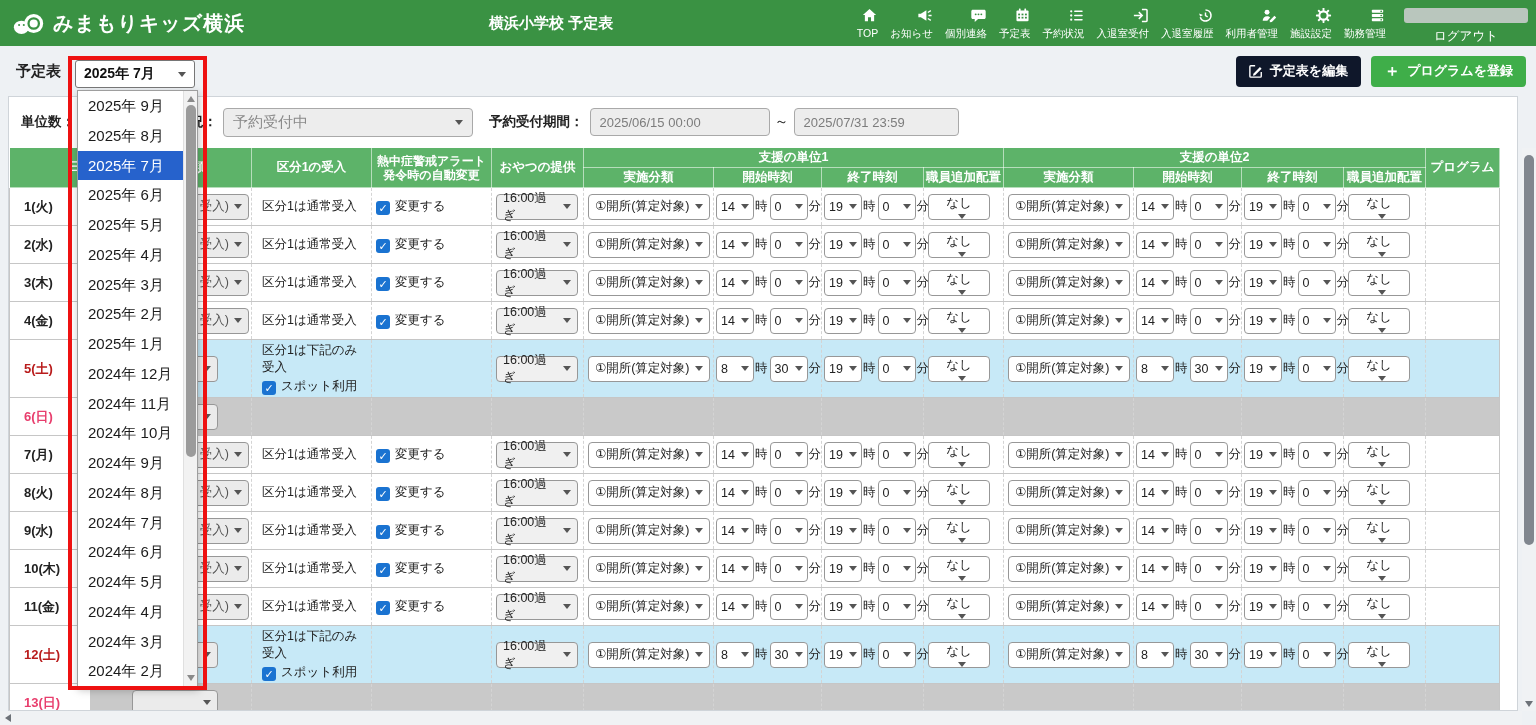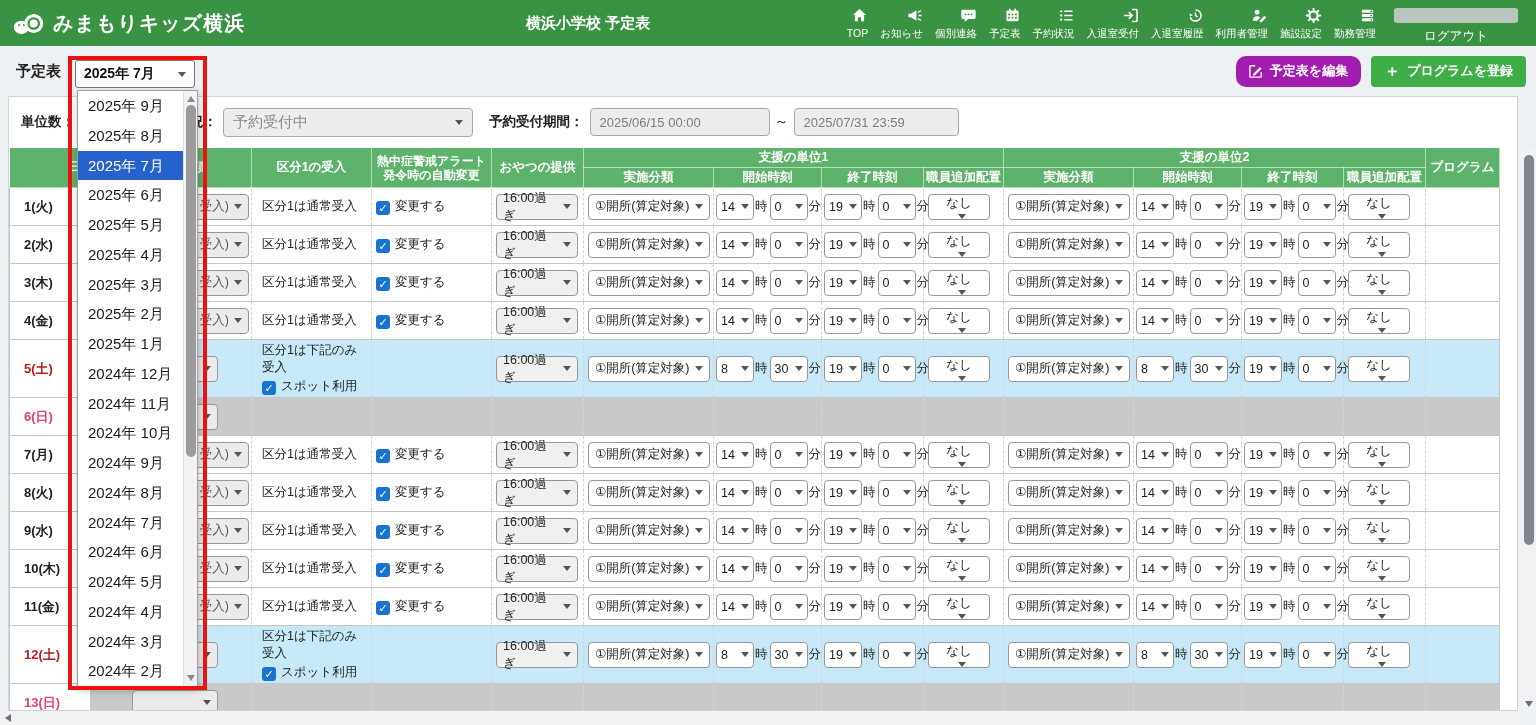--- a/index.html
+++ b/index.html
@@ -3,35 +3,35 @@
 <meta charset="utf-8">
 <style>
   html,body{margin:0;padding:0;}
   body{
     width:1536px;height:725px;overflow:hidden;position:relative;
     background:#eef1f4;
     font-family:"Liberation Sans","DejaVu Sans",sans-serif;
     -webkit-font-smoothing:antialiased;
   }
   
-  .topbar{height:46px;background:#3a9243;display:flex;align-items:center;padding:0 18px 0 12px;box-sizing:border-box;color:#fff;position:relative;}
+  .topbar{height:46px;background:#3a9243;display:flex;align-items:center;padding:0 8px 0 12px;box-sizing:border-box;color:#fff;position:relative;}
   .brand{display:flex;align-items:center;gap:7px;font-size:20px;font-weight:bold;letter-spacing:1px;white-space:nowrap;}
-  .page-title{position:absolute;left:526px;top:0;height:46px;display:flex;align-items:center;font-size:15px;font-weight:bold;}
+  .page-title{position:absolute;left:489px;top:0;height:46px;display:flex;align-items:center;font-size:15px;font-weight:bold;}
   .nav{margin-left:auto;display:flex;align-items:flex-start;}
   .nav-item{display:flex;flex-direction:column;align-items:flex-end;gap:3px;padding:6px 6px 0 6px;font-size:10.5px;cursor:pointer;white-space:nowrap;}
   .nav-item svg{width:17px;height:17px;display:block;}
   .nav-item .nv-label{line-height:12px;}
   .nav-user{display:flex;flex-direction:column;align-items:center;margin-left:12px;padding-top:7px;}
   .redact{width:124px;height:15px;background:#b9c6bd;border-radius:3px;}
   .logout{font-size:12.5px;margin-top:5px;cursor:pointer;}
   
   .toolbar{height:50px;display:flex;align-items:center;padding:0 10px 0 16px;box-sizing:border-box;gap:10px;}
   .tb-label{font-size:15px;font-weight:bold;color:#222;}
   .btn{height:31px;border:none;border-radius:4px;color:#fff;font-weight:bold;font-size:13px;display:inline-flex;align-items:center;gap:7px;padding:0 13px;cursor:pointer;font-family:inherit;}
-  .btn-blue{background:#a21caf;margin-left:auto;border-radius:10px;}
+  .btn-blue{background:#0f172a;margin-left:auto;}
   .btn-green{background:#3fae49;}
   .btn .plus{font-size:16px;font-weight:bold;line-height:1;}
   
   .panel{position:absolute;left:8px;right:18px;top:96px;bottom:14px;background:#fff;border:1px solid #cfd4d9;box-sizing:border-box;overflow:hidden;}
   .filters{display:flex;align-items:center;height:50px;padding:0 12px;font-size:13.5px;font-weight:bold;color:#222;}
   .status-label{margin-left:115px;}
   .f-select{width:250px;height:29px;background:#ededed;border:1px solid #a9a9a9;border-radius:4px;display:flex;align-items:center;justify-content:space-between;padding:0 9px;box-sizing:border-box;color:#8a8a8a;font-weight:normal;font-size:15px;margin-left:6px;}
   .f-input{height:28px;background:#ededed;border:1px solid #a9a9a9;border-radius:4px;color:#7c7c7c;font-weight:normal;font-size:13px;display:flex;align-items:center;padding:0 9px;box-sizing:border-box;}
   .f-input.from{width:180px;margin-left:6px;}
   .f-input.to{width:165px;}

